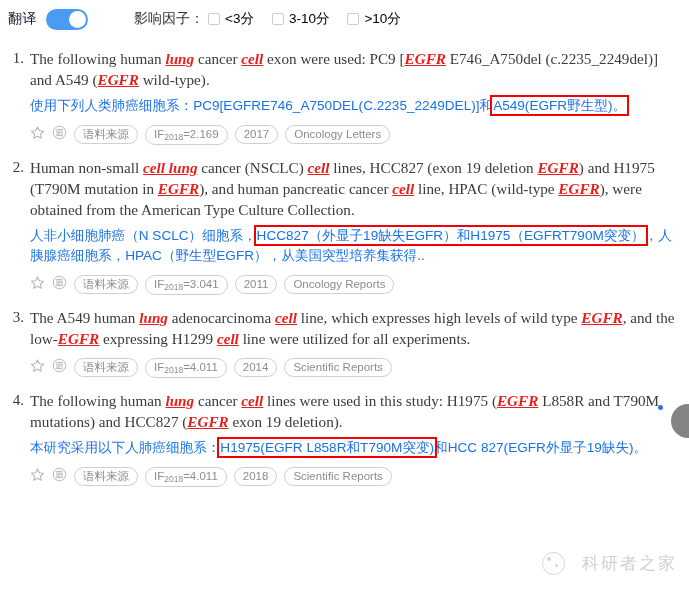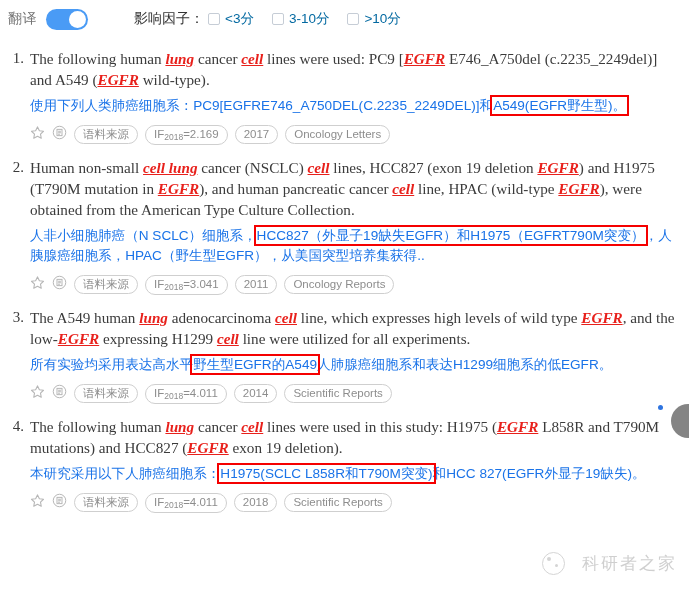--- a/index.html
+++ b/index.html
@@ -19,21 +19,21 @@
   
   .toolbar {
     display: flex;
     align-items: center;
     height: 38px;
     padding: 0 0 0 8px;
     box-sizing: border-box;
   }
   .translate-label {
     font-size: 14px;
-    color: #737373;
+    color: #0f172a;
     margin-right: 9px;
     letter-spacing: 0.5px;
   }
   .switch {
     width: 42px;
     height: 21px;
     border-radius: 11px;
     background: #4a9bf5;
     position: relative;
     cursor: pointer;
@@ -70,21 +70,21 @@
     width: 12px;
     height: 12px;
     border: 1px solid #c6cdd6;
     border-radius: 2px;
     background: #fff;
     box-sizing: border-box;
     margin-right: 5px;
   }
   .cb-text {
     font-size: 13.5px;
-    color: #0369a1;
+    color: #000000;
     white-space: nowrap;
   }
 
   
   .results {
     padding: 0 10px 0 8px;
   }
   .result-item {
     position: relative;
     padding: 10px 0 2px 0;
@@ -250,21 +250,21 @@
         <span class="cb-text">&gt;10分</span>
       </div>
     </div>
 </div>
 
 <div class="results" id="results">
     <div class="result-item">
       <div class="res-row">
         <div class="res-index">1.</div>
         <div class="res-body">
-          <div class="en-text"><span>The following human </span><span class="kw">lung</span><span> cancer </span><span class="kw">cell</span><span> lines were used: PC9 [</span><span class="kw">EGFR</span><span> E746_A750del (c.2235_2249del)] and A549 (</span><span class="kw">EGFR</span><span> wild-type).</span></div>
+          <div class="en-text"><span>The following human </span><span class="kw">lung</span><span> cancer </span><span class="kw">cell</span><span> exon were used: PC9 [</span><span class="kw">EGFR</span><span> E746_A750del (c.2235_2249del)] and A549 (</span><span class="kw">EGFR</span><span> wild-type).</span></div>
           <div class="zh-text"><span>使用下列人类肺癌细胞系：PC9[EGFRE746_A750DEL(C.2235_2249DEL)]和</span><span class="hl">A549(EGFR野生型)。</span></div>
           <div class="badges">
             <span class="icon-btn">
               <svg width="15" height="15" viewBox="0 0 24 24" fill="none" stroke="currentColor" stroke-width="1.8" stroke-linejoin="round">
                 <polygon points="12,3 15,9.2 21.6,10 16.8,14.7 18,21.2 12,18.1 6,21.2 7.2,14.7 2.4,10 9,9.2"></polygon>
               </svg>
             </span>
             <span class="icon-btn">
               <svg width="15" height="15" viewBox="0 0 24 24" fill="none" stroke="currentColor" stroke-width="1.6">
                 <circle cx="12" cy="12" r="10"></circle>
@@ -309,21 +309,20 @@
             <span class="pill">Oncology Reports</span>
           </div>
         </div>
       </div>
     </div>
     <div class="result-item">
       <div class="res-row">
         <div class="res-index">3.</div>
         <div class="res-body">
           <div class="en-text"><span>The A549 human </span><span class="kw">lung</span><span> adenocarcinoma </span><span class="kw">cell</span><span> line, which expresses high levels of wild type </span><span class="kw">EGFR</span><span>, and the low-</span><span class="kw">EGFR</span><span> expressing H1299 </span><span class="kw">cell</span><span> line were utilized for all experiments.</span></div>
-          <div class="zh-text"><span>所有实验均采用表达高水平</span><span class="hl">野生型EGFR的A549</span><span>人肺腺癌细胞系和表达H1299细胞系的低EGFR。</span></div>
           <div class="badges">
             <span class="icon-btn">
               <svg width="15" height="15" viewBox="0 0 24 24" fill="none" stroke="currentColor" stroke-width="1.8" stroke-linejoin="round">
                 <polygon points="12,3 15,9.2 21.6,10 16.8,14.7 18,21.2 12,18.1 6,21.2 7.2,14.7 2.4,10 9,9.2"></polygon>
               </svg>
             </span>
             <span class="icon-btn">
               <svg width="15" height="15" viewBox="0 0 24 24" fill="none" stroke="currentColor" stroke-width="1.6">
                 <circle cx="12" cy="12" r="10"></circle>
                 <rect x="8" y="7" width="8" height="10"></rect>
@@ -338,21 +337,21 @@
             <span class="pill">Scientific Reports</span>
           </div>
         </div>
       </div>
     </div>
     <div class="result-item">
       <div class="res-row">
         <div class="res-index">4.</div>
         <div class="res-body">
           <div class="en-text"><span>The following human </span><span class="kw">lung</span><span> cancer </span><span class="kw">cell</span><span> lines were used in this study: H1975 (</span><span class="kw">EGFR</span><span> L858R and T790M mutations) and HCC827 (</span><span class="kw">EGFR</span><span> exon 19 deletion).</span></div>
-          <div class="zh-text"><span>本研究采用以下人肺癌细胞系：</span><span class="hl">H1975(SCLC L858R和T790M突变)</span><span>和HCC 827(EGFR外显子19缺失)。</span></div>
+          <div class="zh-text"><span>本研究采用以下人肺癌细胞系：</span><span class="hl">H1975(EGFR L858R和T790M突变)</span><span>和HCC 827(EGFR外显子19缺失)。</span></div>
           <div class="badges">
             <span class="icon-btn">
               <svg width="15" height="15" viewBox="0 0 24 24" fill="none" stroke="currentColor" stroke-width="1.8" stroke-linejoin="round">
                 <polygon points="12,3 15,9.2 21.6,10 16.8,14.7 18,21.2 12,18.1 6,21.2 7.2,14.7 2.4,10 9,9.2"></polygon>
               </svg>
             </span>
             <span class="icon-btn">
               <svg width="15" height="15" viewBox="0 0 24 24" fill="none" stroke="currentColor" stroke-width="1.6">
                 <circle cx="12" cy="12" r="10"></circle>
                 <rect x="8" y="7" width="8" height="10"></rect>

